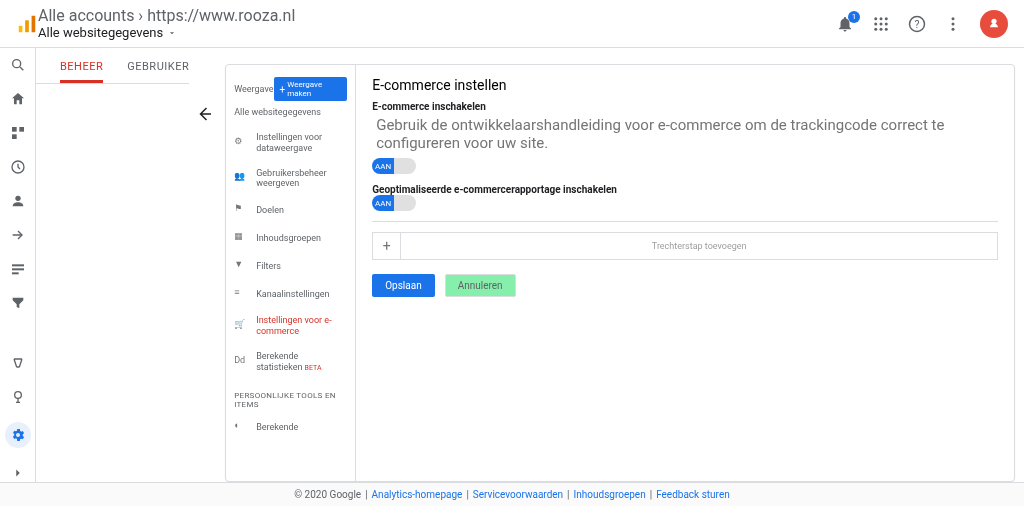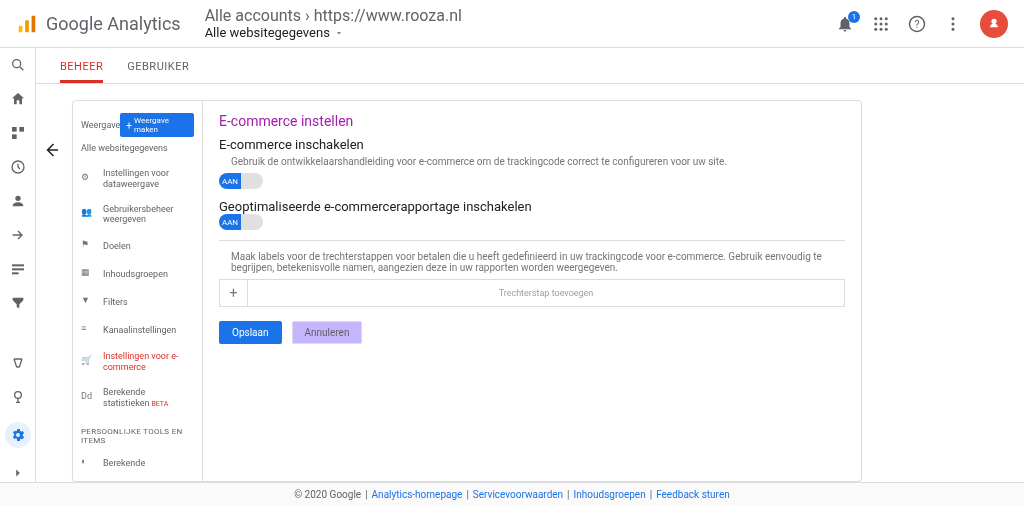--- a/index.html
+++ b/index.html
@@ -32,21 +32,21 @@
   .avatar{width:28px;height:28px;border-radius:50%;background:#e74c3c;display:flex;align-items:center;justify-content:center;}
   .avatar svg{fill:#fff;}
 
   
   .app-body{display:flex;height:calc(100% - 48px - 24px);}
   .left-rail{width:36px;border-right:1px solid var(--grey-border);display:flex;flex-direction:column;align-items:center;padding-top:8px;gap:16px;background:#fff;}
   .rail-icon{width:18px;height:18px;color:#5f6368;cursor:pointer;display:flex;align-items:center;justify-content:center;}
   .rail-spacer{flex:1;}
   .rail-icon.active{color:#1a73e8;background:#e8f0fe;border-radius:50%;padding:4px;width:26px;height:26px;}
 
-  .main-area{flex:1;display:flex;flex-direction:column;overflow:hidden;}
+  .main-area{flex:1;display:flex;flex-direction:row;overflow:hidden;}
 
   .tabs{height:36px;display:flex;align-items:flex-end;padding-left:24px;border-bottom:1px solid var(--grey-border);gap:24px;}
   .tab{font-size:11px;letter-spacing:.5px;color:#5f6368;padding-bottom:10px;cursor:pointer;}
   .tab.active{color:var(--red);border-bottom:3px solid var(--red);padding-bottom:7px;}
 
   .admin-content{flex:1;display:flex;position:relative;overflow:hidden;gap:0;}
 
   .back-btn{position:absolute;left:4px;top:54px;width:24px;height:24px;display:flex;align-items:center;justify-content:center;cursor:pointer;color:#5f6368;}
 
   .card-wrap{flex:1;display:flex;justify-content:flex-start;padding:16px 0 0 36px;align-items:center;}
@@ -58,37 +58,37 @@
   .create-view{background:var(--blue);color:#fff;font-size:8px;padding:3px 6px;border-radius:2px;display:flex;align-items:center;gap:2px;cursor:pointer;}
   .cs-subtitle{font-size:9px;color:#5f6368;padding:0 8px 8px;}
   .cs-item{display:flex;align-items:center;gap:8px;padding:7px 8px;cursor:pointer;font-size:9px;color:#5f6368;line-height:1.2;}
   .cs-item svg,.cs-item .cs-icon{width:14px;height:14px;flex-shrink:0;color:#757575;}
   .cs-item.active{color:var(--red);}
   .cs-item.active .cs-icon{color:var(--red);}
   .cs-section{font-size:8px;color:#5f6368;padding:12px 8px 4px;letter-spacing:.3px;}
   .beta{color:#d93025;font-size:7px;margin-left:2px;}
 
   .card-main{flex:1;padding:12px 16px;overflow-y:auto;font-size:11px;color:#5f6368;}
-  .section-title{font-size:14px;color:#a21caf;margin-bottom:8px;}
-  .subsection-title{font-size:13px;font-weight:normal;color:#202124;margin-top:6px;}
-  .subsection-desc{font-size:10px;color:#757575;margin:4px 12px 6px;}
+  .section-title{font-size:14px;color:#000000;margin-bottom:8px;}
+  .subsection-title{font-size:10px;font-weight:bold;color:#202124;margin-top:6px;}
+  .subsection-desc{font-size:15px;color:#757575;margin:4px 4px 6px;}
   .toggle{width:44px;height:16px;border-radius:8px;display:flex;overflow:hidden;cursor:pointer;margin-bottom:10px;font-size:8px;}
   .toggle .on{background:var(--blue);color:#fff;flex:1;display:flex;align-items:center;justify-content:center;}
   .toggle .off{background:#e0e0e0;flex:1;}
   .divider{border-top:1px solid var(--grey-border);margin:10px 0;}
   .checkout-title{display:flex;align-items:baseline;gap:6px;}
   .optional{font-size:8px;font-weight:normal;color:#9e9e9e;}
   .funnel-label{font-size:9px;color:#9e9e9e;letter-spacing:.5px;margin:10px 0 6px;}
   .funnel-row{display:flex;align-items:stretch;border:1px solid var(--grey-border);height:28px;}
   .funnel-plus{width:28px;display:flex;align-items:center;justify-content:center;border-right:1px solid var(--grey-border);color:#757575;font-size:14px;cursor:pointer;}
   .funnel-add{flex:1;display:flex;align-items:center;justify-content:center;font-size:9px;color:#9e9e9e;cursor:pointer;}
   .buttons{display:flex;gap:10px;margin-top:14px;}
   .btn{font-size:10px;padding:5px 12px;border-radius:2px;cursor:pointer;border:1px solid transparent;}
   .btn-primary{background:var(--blue);color:#fff;}
-  .btn-secondary{background:#c4b5fd;color:#5f6368;border-color:var(--grey-border);}
+  .btn-secondary{background:#86efac;color:#5f6368;border-color:var(--grey-border);}
 
   
   .footer{position:absolute;bottom:0;left:0;right:0;height:24px;border-top:1px solid var(--grey-border);display:flex;align-items:center;justify-content:center;font-size:10px;color:#5f6368;background:#fafafa;}
   .footer a{color:var(--link);text-decoration:none;cursor:pointer;}
   .footer .sep{margin:0 4px;}
 
   
   .chev{width:10px;height:10px;}
   
   
@@ -98,21 +98,20 @@
 </head>
 <body>
 
 <div class="topbar">
   <div class="logo-wrap">
     <svg class="logo-icon" viewBox="0 0 24 24">
         <rect x="3" y="14" width="4" height="7" fill="#fbbc04"></rect>
         <rect x="10" y="8" width="4" height="13" fill="#f29900"></rect>
         <rect x="17" y="3" width="4" height="18" fill="#e37400"></rect>
       </svg>
-    <span class="product-name">Google Analytics</span>
   </div>
   <div class="account-block">
     <span class="account-line1">Alle accounts › https://www.rooza.nl</span>
     <span class="account-line2">
       <span>Alle websitegegevens</span>
       <svg class="chev" viewBox="0 0 24 24">
           <path d="M7 10l5 5 5-5z" fill="#5f6368"></path>
         </svg>
     </span>
   </div>
@@ -312,21 +311,20 @@
             </div>
 
             <div class="subsection-title">Geoptimaliseerde e-commercerapportage inschakelen</div>
             <div class="toggle">
               <div class="on">AAN</div>
               <div class="off"></div>
             </div>
 
             <div class="divider"></div>
 
-            <div class="subsection-desc">Maak labels voor de trechterstappen voor betalen die u heeft gedefinieerd in uw trackingcode voor e-commerce. Gebruik eenvoudig te begrijpen, betekenisvolle namen, aangezien deze in uw rapporten worden weergegeven.</div>
 
             <div class="funnel-row">
               <div class="funnel-plus">+</div>
               <div class="funnel-add">Trechterstap toevoegen</div>
             </div>
 
             <div class="buttons">
               <div class="btn btn-primary">Opslaan</div>
               <div class="btn btn-secondary">Annuleren</div>
             </div>

